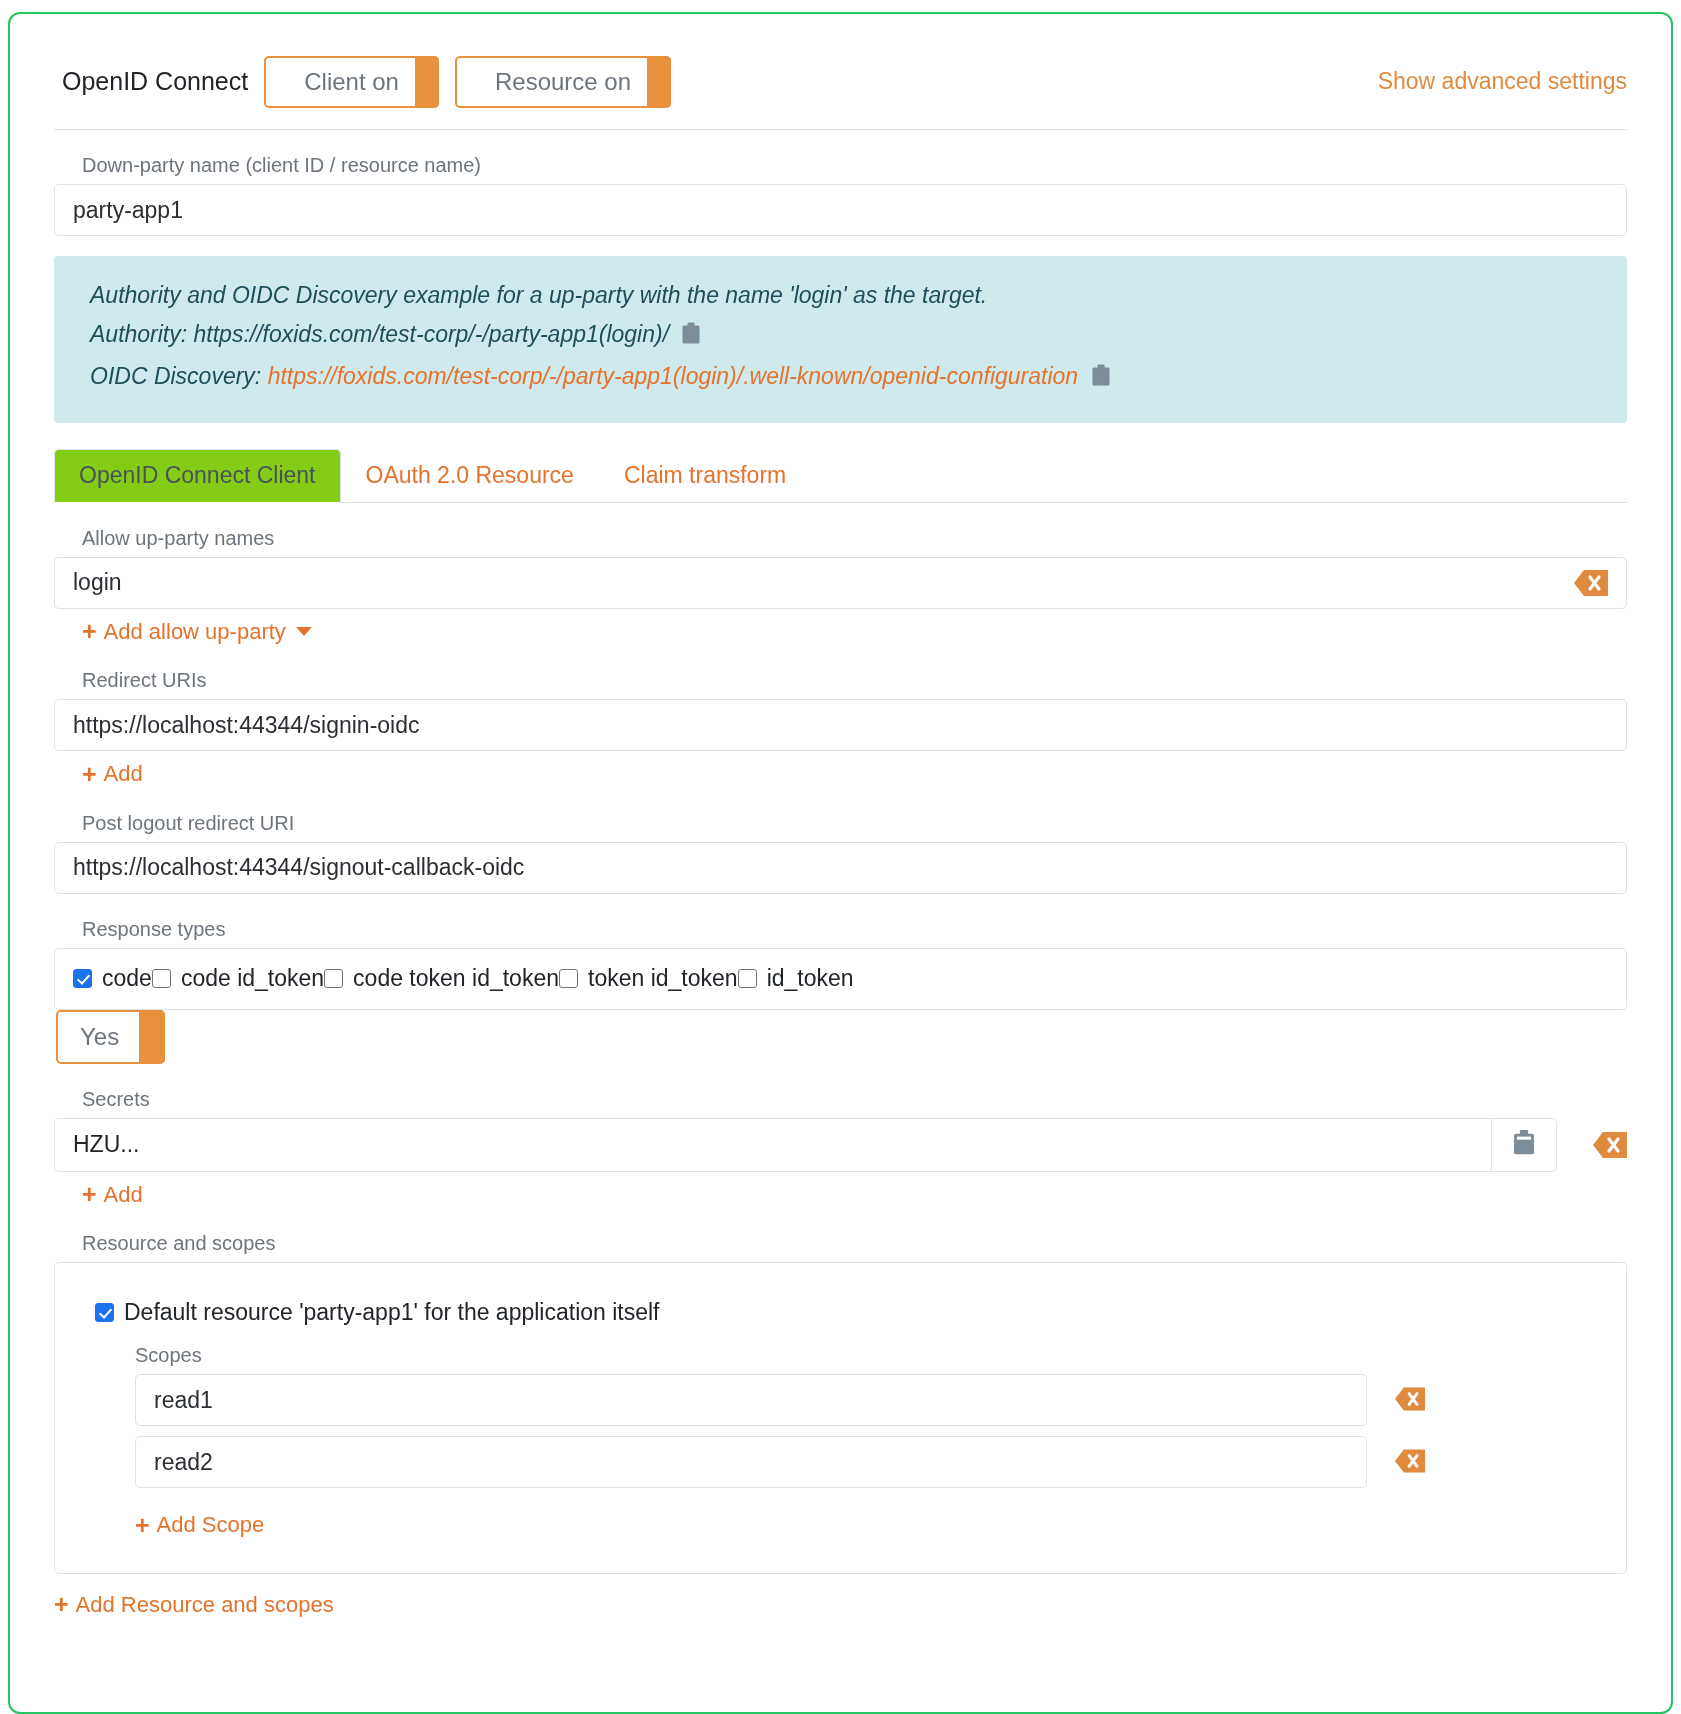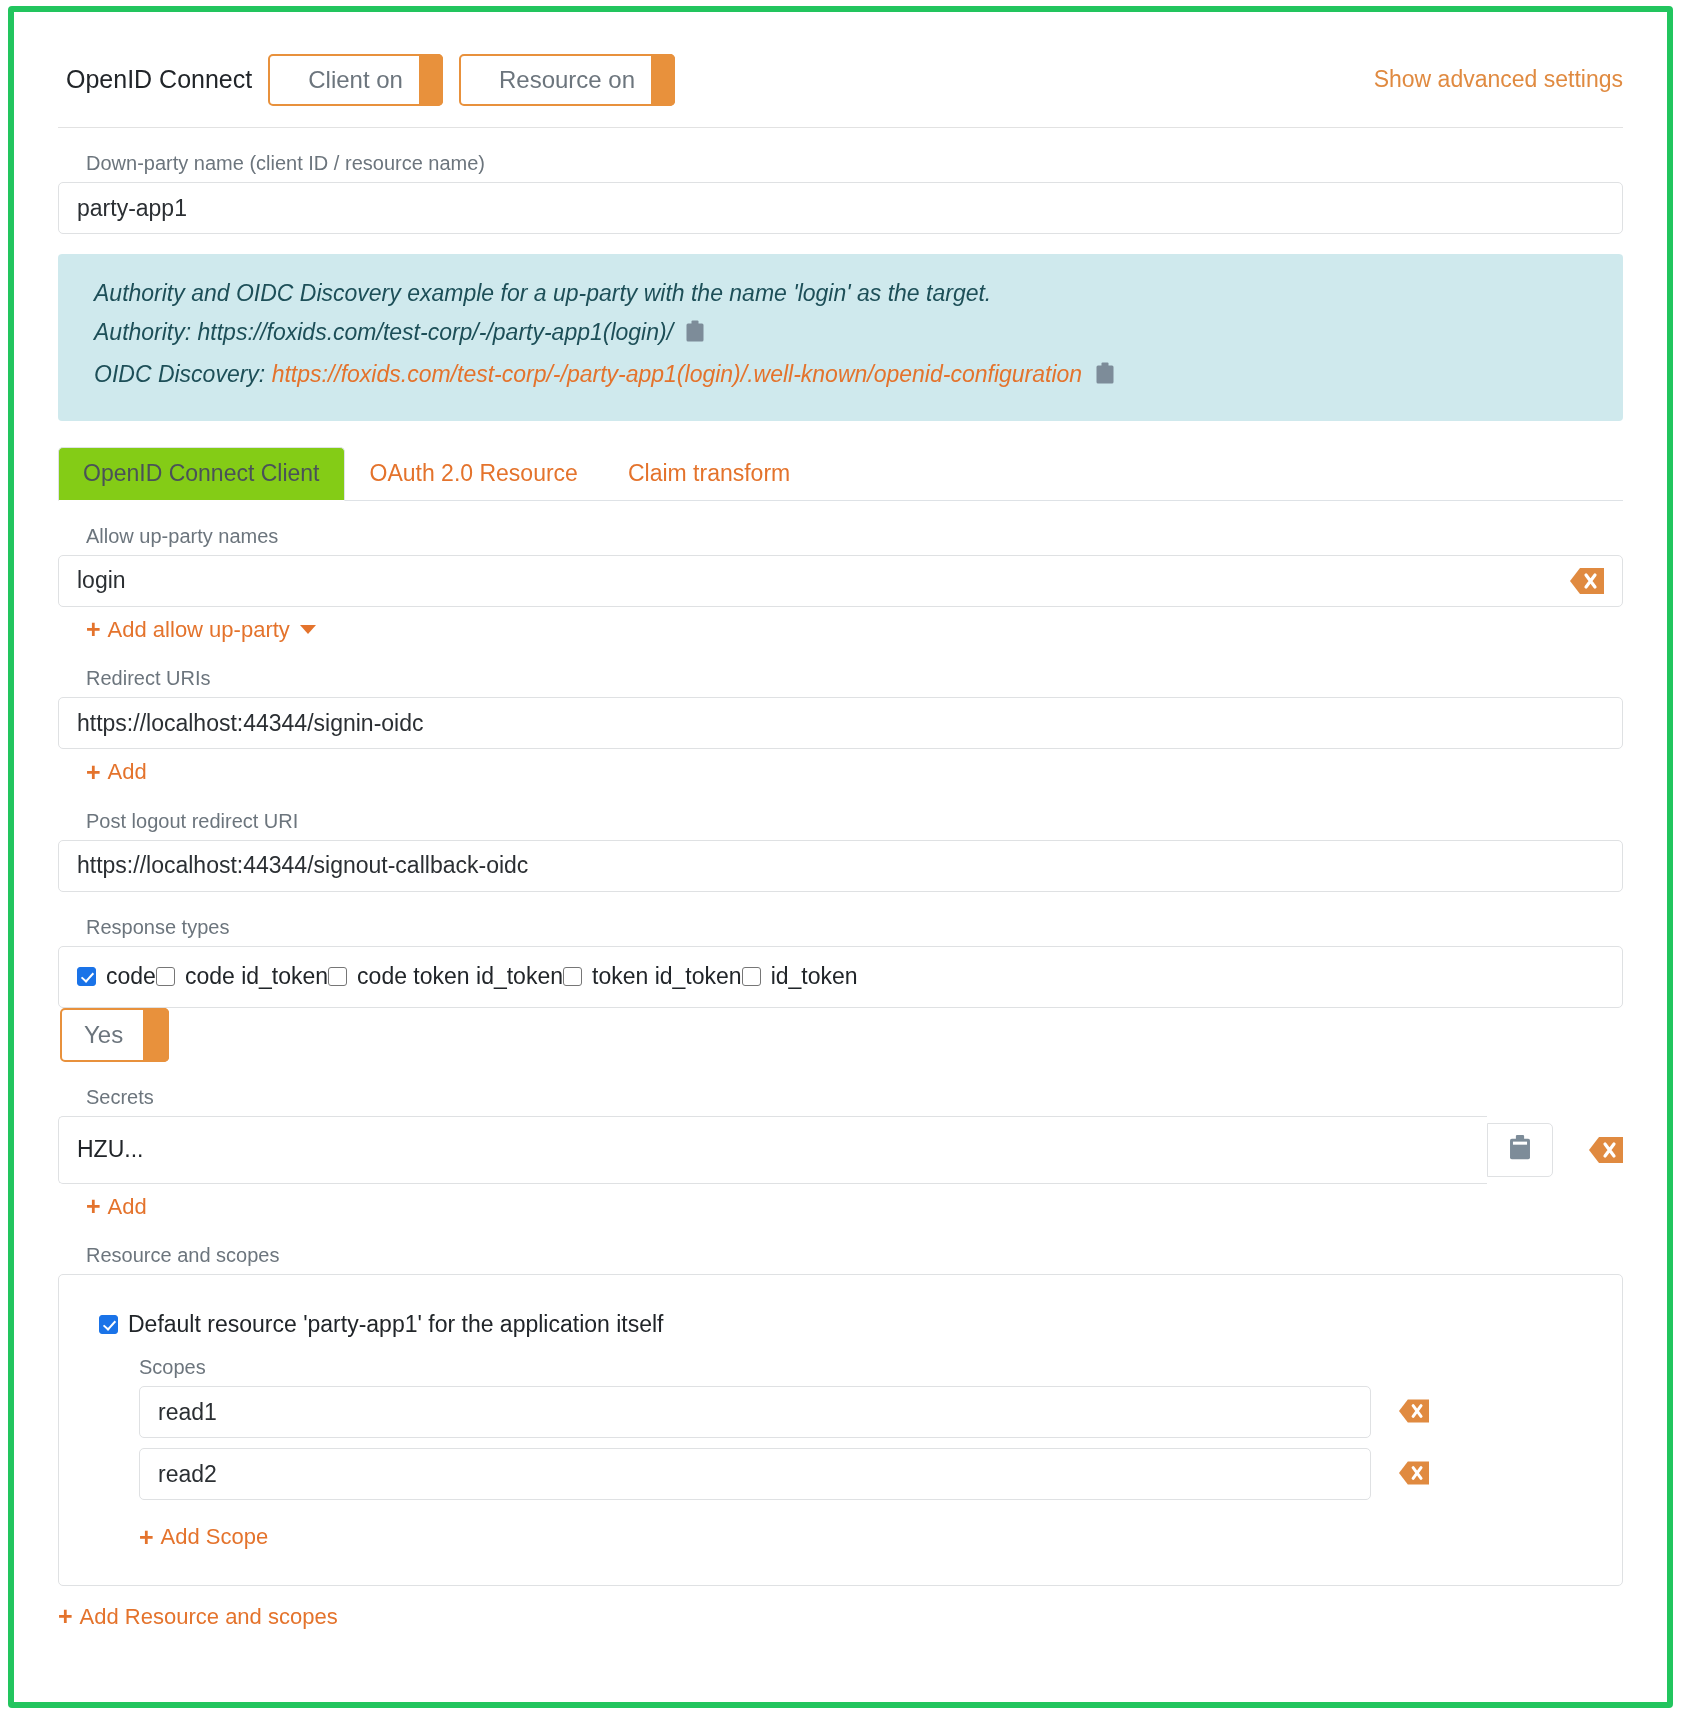--- a/index.html
+++ b/index.html
@@ -8,24 +8,24 @@
     width: 1681px;
     height: 1714px;
     background: #ffffff;
     font-family: "Liberation Sans", sans-serif;
     font-size: 21px;
     color: #212529;
     overflow: hidden;
   }
   .window {
     position: absolute;
-    left: 8px; top: 6px;
+    left: 8px; top: 12px;
     width: 1665px; height: 1702px;
-    border: 6px solid #22c55e;
-    border-radius: 4px;
+    border: 2px solid #22c55e;
+    border-radius: 12px;
     background: #fff;
     overflow: hidden;
   }
   .inner { padding: 0 0 0 0; }
 
   
   .header-row {
     display: flex;
     align-items: center;
     padding: 30px 44px 0 52px;
@@ -210,21 +210,21 @@
     transform: rotate(42deg);
   }
 
   
   .secret-row { display: flex; align-items: center; }
   .secret-input {
     flex: 1;
     border: 1px solid #dfe1e3;
     border-right: none;
     border-radius: 5px 0 0 5px;
-    height: 68px;
+    height: 54px;
     display: flex; align-items: center;
     padding: 0 18px;
     font-size: 23px;
   }
   .secret-copy {
     width: 66px; height: 54px;
     border: 1px solid #dfe1e3;
     border-radius: 0 5px 5px 0;
     background: #fff;
     display: flex; align-items: center; justify-content: center;

